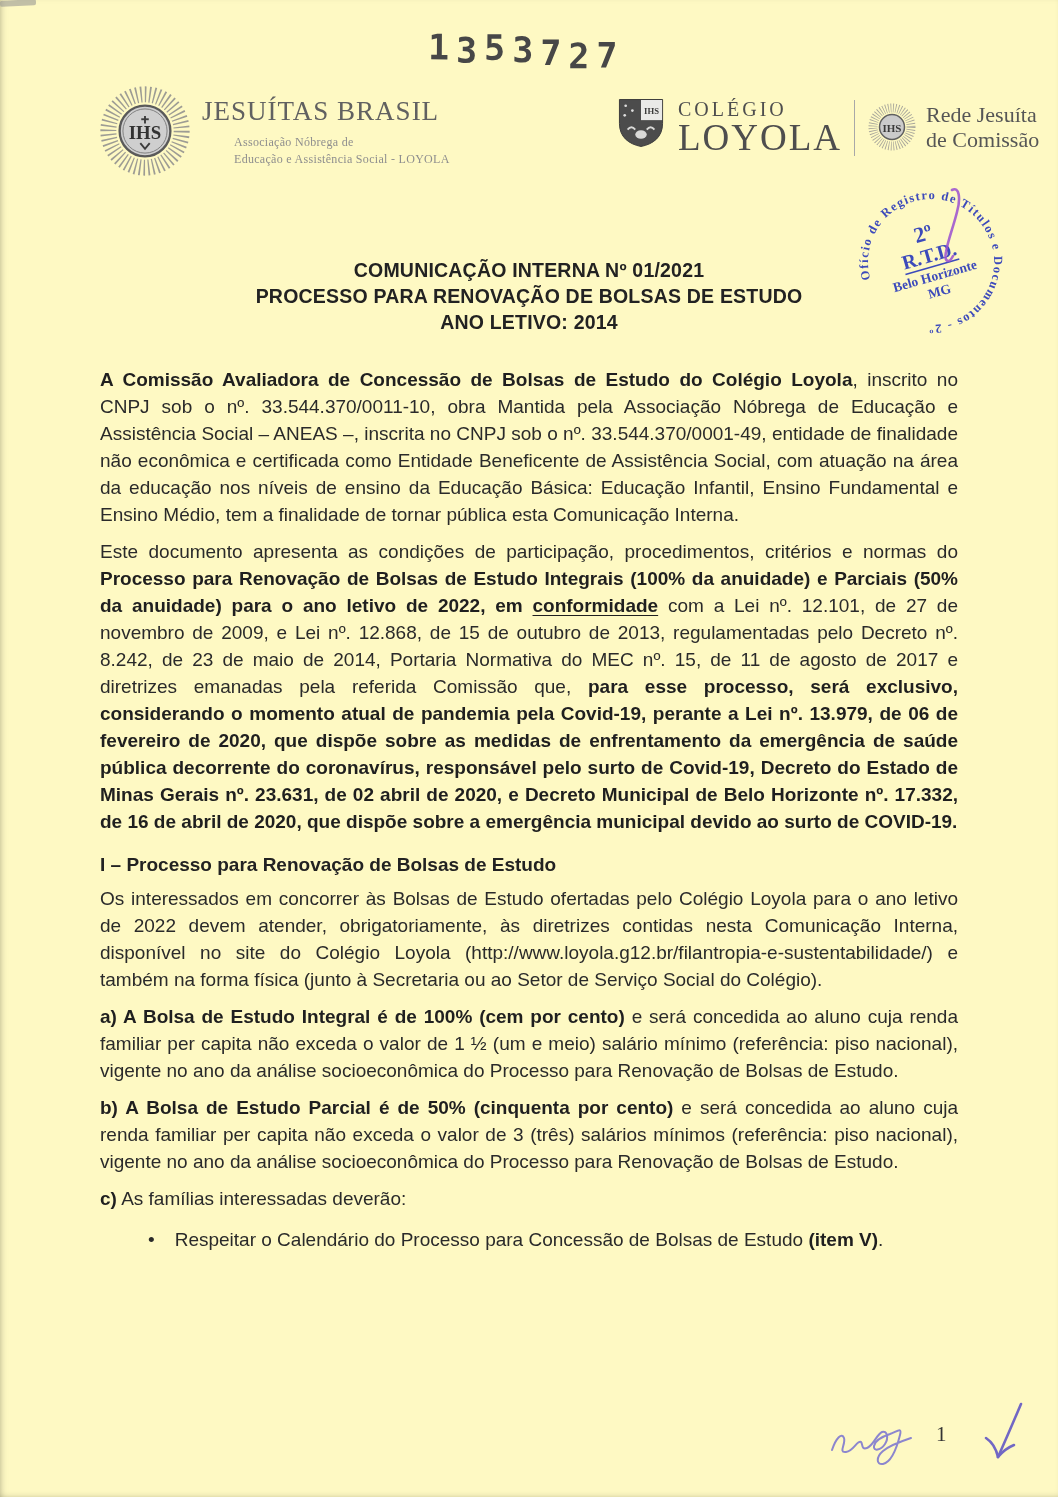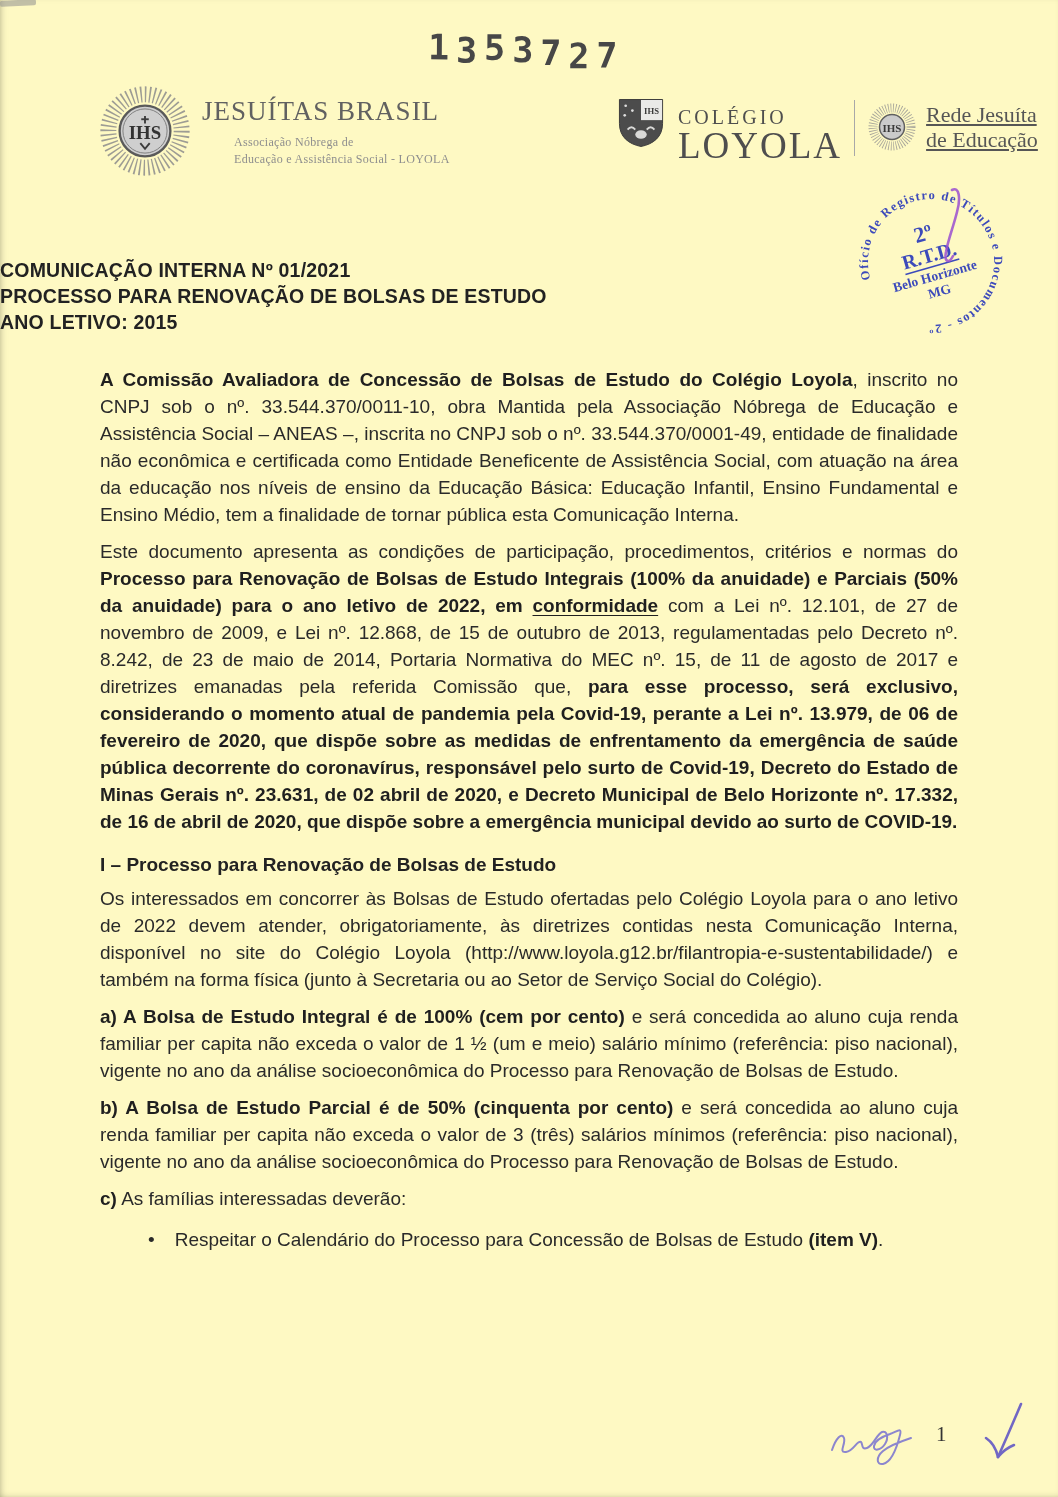--- a/index.html
+++ b/index.html
@@ -27,31 +27,31 @@
 
   
   .logo-left{position:absolute; top:84px; left:98px; display:flex; align-items:flex-start;}
   .logo-left .sunburst{flex:0 0 auto;}
   .logo-left-text{margin-left:10px; padding-top:12px;font-family:Liberation Serif, serif;}
   .jesuitas-title{font-size:27px; color:#616161; letter-spacing:1px; font-weight:400;}
   .jesuitas-sub{margin-top:7px; font-size:12px; line-height:17px; color:#8e8e8e; letter-spacing:.3px;margin-left:32px;}
 
   .logo-right{position:absolute; top:98px; left:618px; display:flex; align-items:flex-start;}
   .loyola-text{margin-left:14px; color:#4e4e4e; font-family:"Liberation Serif", serif;}
-  .loyola-l1{font-size:20px; letter-spacing:3px; line-height:22px;margin-top:8px;}
+  .loyola-l1{font-size:20px; letter-spacing:3px; line-height:22px;}
   .loyola-l2{font-size:37px; letter-spacing:2px; line-height:36px;}
   .logo-divider{width:1px; height:56px; background:#a8a8a8; margin:2px 12px 0 12px;}
-  .rede-text{margin-left:9px; padding-top:4px; font-family:"Liberation Serif", serif; font-size:22px; line-height:25px; color:#565656;text-decoration:underline;}
+  .rede-text{margin-left:9px; padding-top:4px; font-family:"Liberation Serif", serif; font-size:22px; line-height:25px; color:#565656;}
 
   
   .registry-stamp{position:absolute; top:176px; left:845px;}
 
   
   .title-block{
-    position:absolute; top:257px; left:0; width:1058px; 
+    position:absolute; top:257px; left:0; width:1058px; text-align:center;
     font-weight:bold; font-size:19.5px; line-height:26px; color:#222; letter-spacing:.2px;
   }
 
   
   .doc-body{position:absolute; top:366px; left:100px; width:866px; font-size:19px; line-height:27px;}
   .doc-body p{margin:0 8px 10px 0; text-align:justify;}
   .doc-body h2{margin:16px 0 7px 0; font-size:19px; font-weight:bold; color:#222; text-align:left;}
   .b{font-weight:bold; color:#1f1f1f;}
   .bu{font-weight:bold; color:#1f1f1f; text-decoration:underline; text-underline-offset:3px;}
   .bullet-row{display:flex; margin:14px 0 0 48px;}
@@ -107,21 +107,21 @@
       <div class="loyola-l2">LOYOLA</div>
     </div>
     <div class="logo-divider"></div>
     <svg width="50" height="50" viewBox="0 0 100 100" style="margin-top:4px;">
       <circle cx="50" cy="50" r="38" fill="none" stroke="#909090" stroke-width="18" stroke-dasharray="1.6 3.4" opacity=".8"></circle>
       <circle cx="50" cy="50" r="25" fill="#cbcbcb" stroke="#606060" stroke-width="3"></circle>
       <text x="50" y="59" text-anchor="middle" font-family="Liberation Serif, serif" font-weight="bold" font-size="22" fill="#3a3a3a">IHS</text>
     </svg>
     <div class="rede-text">
       <div>Rede Jesuíta</div>
-      <div>de Educação</div>
+      <div>de Comissão</div>
     </div>
   </div>
 
   <svg class="registry-stamp" width="172" height="172" viewBox="0 0 172 172">
     <defs>
       <path id="ringPath" d="M 23,86 A 63,63 0 1 1 149,86 A 63,63 0 1 1 23,86"></path>
     </defs>
     <g transform="rotate(-16 86 86)" fill="#2c3cbb" opacity=".92">
       <text font-size="12.5" font-weight="bold" letter-spacing="1.4" font-family="Liberation Serif, serif">
         <textPath href="#ringPath">Ofício de Registro de Títulos e Documentos - 2º</textPath>
@@ -131,21 +131,21 @@
       <line x1="58" y1="91" x2="114" y2="91" stroke="#2c3cbb" stroke-width="1.6"></line>
       <text x="86" y="105" text-anchor="middle" font-size="13.5" font-weight="bold" font-family="Liberation Serif, serif">Belo Horizonte</text>
       <text x="86" y="121" text-anchor="middle" font-size="13.5" font-weight="bold" font-family="Liberation Serif, serif">MG</text>
     </g>
     <path d="M 107,14 C 114,10 116,22 112,36 C 108,52 103,64 101,76 C 99,86 104,88 108,80" fill="none" stroke="#9a4fd0" stroke-width="2.6" stroke-linecap="round" opacity=".85"></path>
   </svg>
 
   <div class="title-block">
     <div>COMUNICAÇÃO INTERNA Nº 01/2021</div>
     <div>PROCESSO PARA RENOVAÇÃO DE BOLSAS DE ESTUDO</div>
-    <div>ANO LETIVO: 2015</div>
+    <div>ANO LETIVO: 2014</div>
   </div>
 
   <main class="doc-body">
     <p><span class="b">A Comissão Avaliadora de Concessão de Bolsas de Estudo do Colégio Loyola</span><span>, inscrito no CNPJ sob o nº. 33.544.370/0011-10, obra Mantida pela Associação Nóbrega de Educação e Assistência Social – ANEAS –, inscrita no CNPJ sob o nº. 33.544.370/0001-49, entidade de finalidade não econômica e certificada como Entidade Beneficente de Assistência Social, com atuação na área da educação nos níveis de ensino da Educação Básica: Educação Infantil, Ensino Fundamental e Ensino Médio, tem a finalidade de tornar pública esta Comunicação Interna.</span></p>
     <p><span>Este documento apresenta as condições de participação, procedimentos, critérios e normas do </span><span class="b">Processo para Renovação de Bolsas de Estudo Integrais (100% da anuidade) e Parciais (50% da anuidade) para o ano letivo de 2022, em </span><span class="bu">conformidade</span><span> com a Lei nº. 12.101, de 27 de novembro de 2009, e Lei nº. 12.868, de 15 de outubro de 2013, regulamentadas pelo Decreto nº. 8.242, de 23 de maio de 2014, Portaria Normativa do MEC nº. 15, de 11 de agosto de 2017 e diretrizes emanadas pela referida Comissão que, </span><span class="b">para esse processo, será exclusivo, considerando o momento atual de pandemia pela Covid-19, perante a Lei nº. 13.979, de 06 de fevereiro de 2020, que dispõe sobre as medidas de enfrentamento da emergência de saúde pública decorrente do coronavírus, responsável pelo surto de Covid-19, Decreto do Estado de Minas Gerais nº. 23.631, de 02 abril de 2020, e Decreto Municipal de Belo Horizonte nº. 17.332, de 16 de abril de 2020, que dispõe sobre a emergência municipal devido ao surto de COVID-19.</span></p>
     <h2>I – Processo para Renovação de Bolsas de Estudo</h2>
     <p><span>Os interessados em concorrer às Bolsas de Estudo ofertadas pelo Colégio Loyola para o ano letivo de 2022 devem atender, obrigatoriamente, às diretrizes contidas nesta Comunicação Interna, disponível no site do Colégio Loyola (http://www.loyola.g12.br/filantropia-e-sustentabilidade/) e também na forma física (junto à Secretaria ou ao Setor de Serviço Social do Colégio).</span></p>
     <p><span class="b">a) A Bolsa de Estudo Integral é de 100% (cem por cento)</span><span> e será concedida ao aluno cuja renda familiar per capita não exceda o valor de 1 ½ (um e meio) salário mínimo (referência: piso nacional), vigente no ano da análise socioeconômica do Processo para Renovação de Bolsas de Estudo.</span></p>
     <p><span class="b">b) A Bolsa de Estudo Parcial é de 50% (cinquenta por cento)</span><span> e será concedida ao aluno cuja renda familiar per capita não exceda o valor de 3 (três) salários mínimos (referência: piso nacional), vigente no ano da análise socioeconômica do Processo para Renovação de Bolsas de Estudo.</span></p>
     <p><span class="b">c)</span><span> As famílias interessadas deverão:</span></p>

